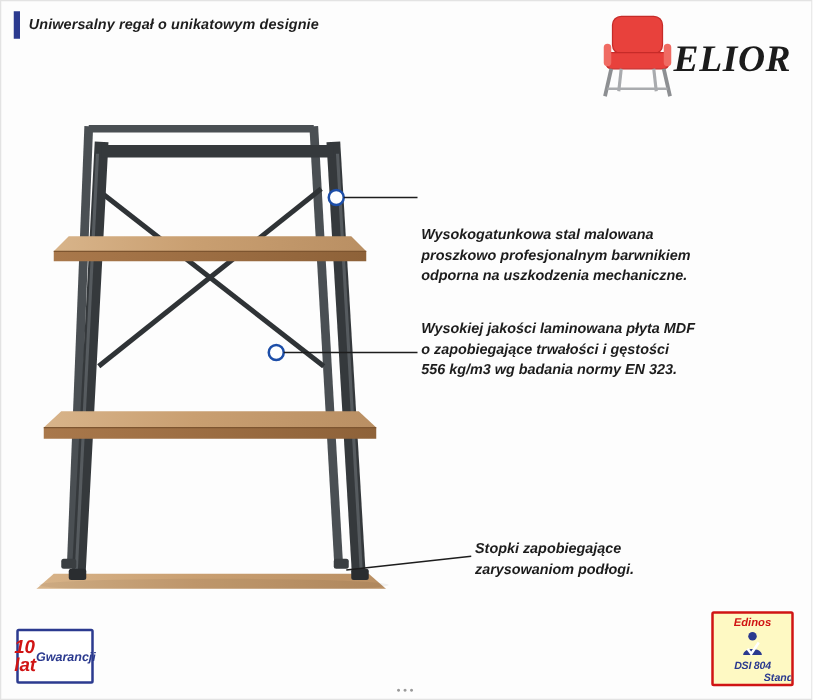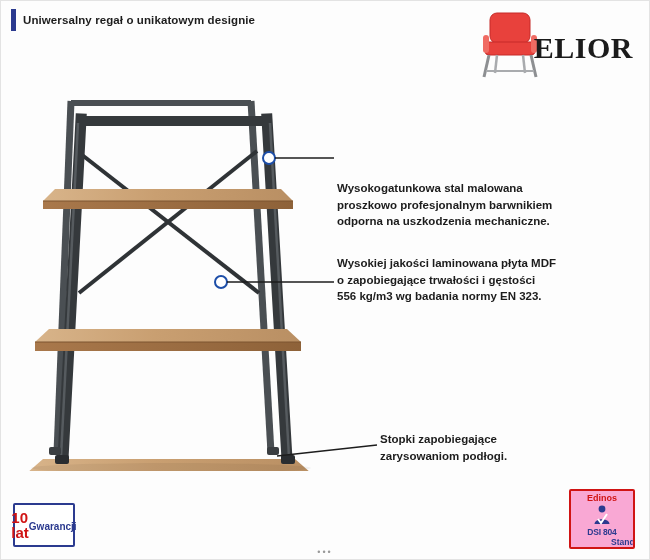--- a/index.html
+++ b/index.html
@@ -11,20 +11,21 @@
     font-family: "Liberation Sans", sans-serif;
     overflow: hidden;
     position: relative;
   }
   .page {
     position: absolute;
     left: 0; top: 0;
     width: 650px; height: 560px;
     background: #fdfdfd;
     border: 1px solid #e3e3e3;
+    font-style: italic;
   }
 
   
   .title-wrap {
     position: absolute;
     left: 10px; top: 8px;
     height: 22px;
     display: flex;
     align-items: center;
   }
@@ -117,21 +118,21 @@
     margin-top: 2px;
   }
 
   
   .cert {
     position: absolute;
     right: 14px; bottom: 10px;
     width: 66px; height: 60px;
     border: 2px solid #d01414;
     border-radius: 2px;
-    background: #f9a8d4;
+    background: #fef9c3;
     overflow: hidden;
   }
   .cert-top {
     position: absolute;
     left: 0; top: 2px;
     width: 100%;
     text-align: center;
     font-size: 9px;
     font-weight: bold;
     color: #d01414;

